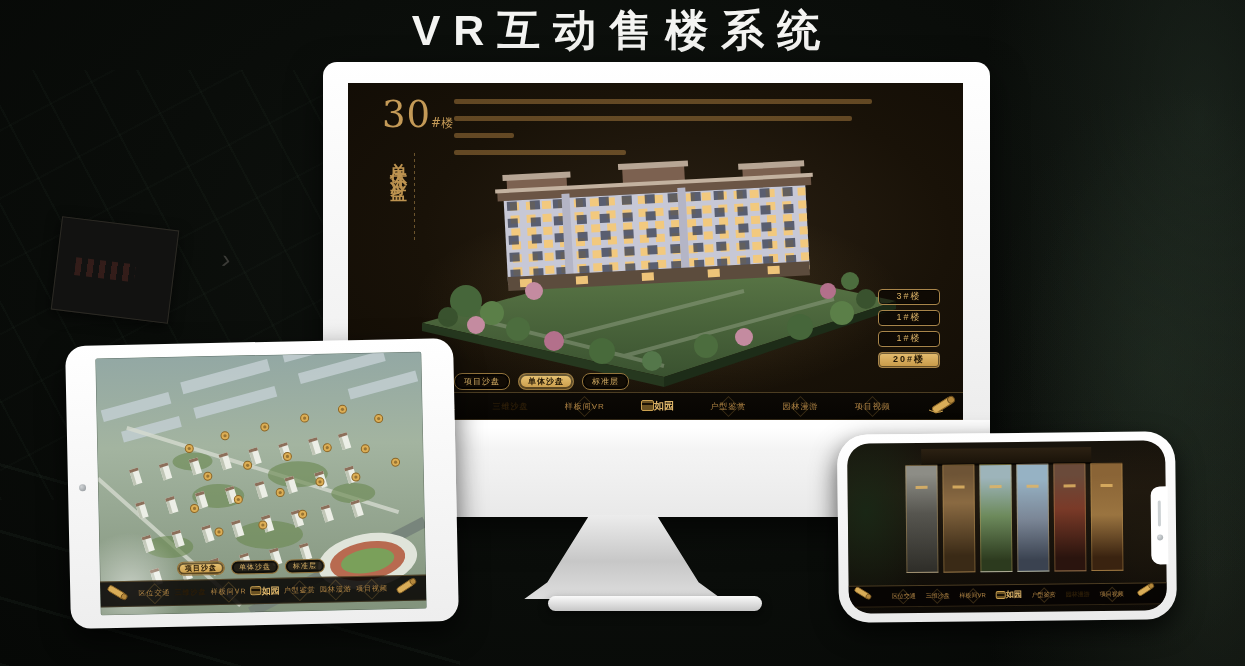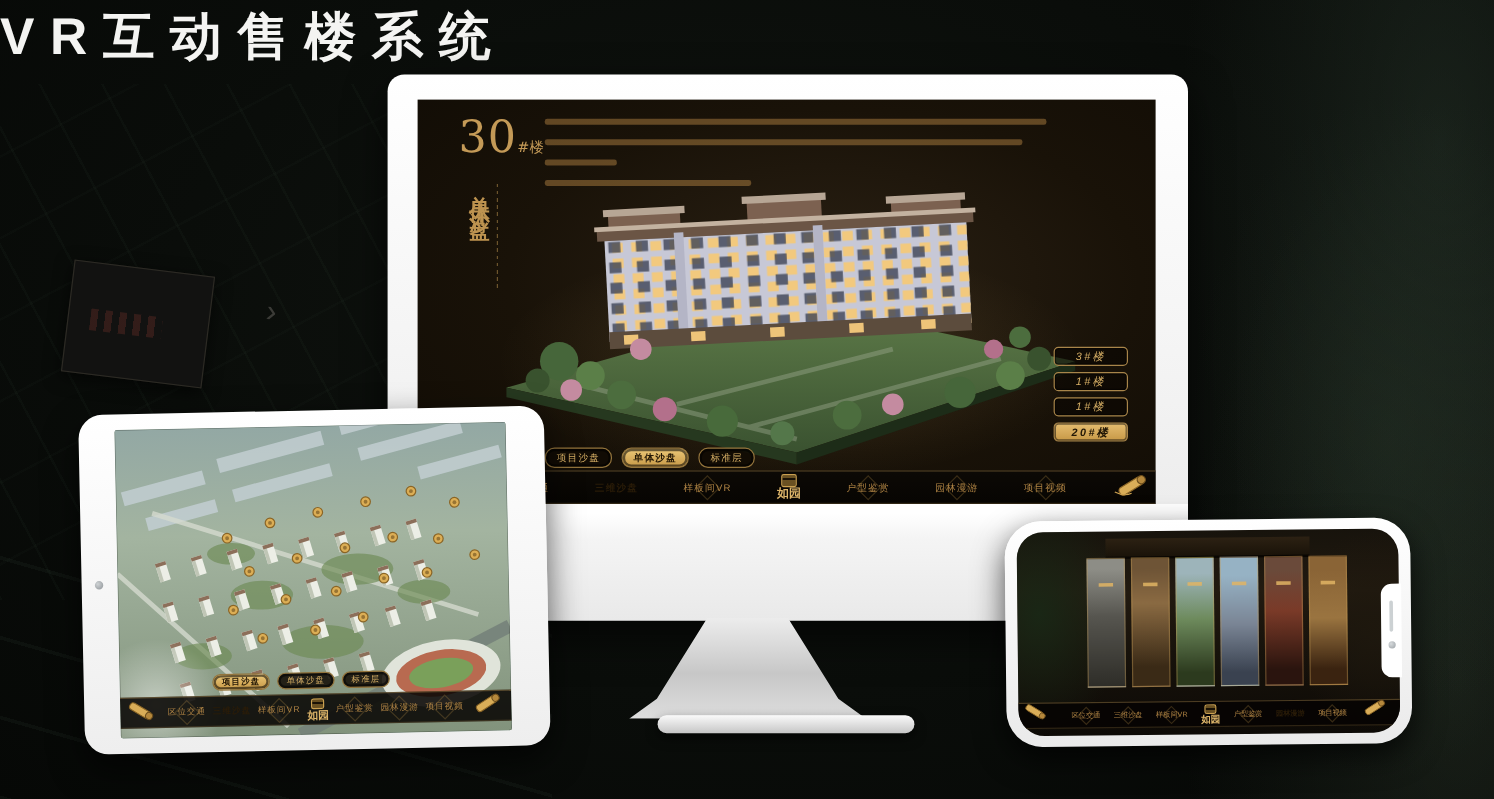--- a/index.html
+++ b/index.html
@@ -17,41 +17,41 @@
     background:
       radial-gradient(ellipse at 85% 18%, rgba(45,60,48,.45), transparent 60%),
       radial-gradient(ellipse at 70% 55%, rgba(40,55,42,.35), transparent 55%),
       radial-gradient(ellipse at 90% 85%, rgba(50,62,48,.4), transparent 60%);}
   .bg-plaque{position:absolute;left:56px;top:223px;width:116px;height:92px;background:#121211;
     border:1px solid #2c2a24;transform:rotate(7deg);box-shadow:0 4px 14px rgba(0,0,0,.6);}
   .bg-plaque i{position:absolute;left:18px;top:38px;width:60px;height:18px;opacity:.5;
     background:repeating-linear-gradient(90deg, rgba(150,60,50,.5) 0 6px, transparent 6px 12px);}
   .bg-chevron{position:absolute;left:222px;top:244px;color:#3b3b37;font-size:26px;transform:rotate(8deg);}
   
-  .page-title{position:absolute;left:0;right:0;top:2px;text-align:left;color:#f4f4f2;
+  .page-title{position:absolute;left:0;right:0;top:2px;text-align:center;color:#f4f4f2;
     font-size:43px;font-weight:bold;letter-spacing:13px;}
   .footnote{position:absolute;left:672px;top:641px;color:#ececea;font-size:16px;letter-spacing:2.5px;}
   
   .tab-pill{display:inline-block;padding:2px 9px;border-radius:8px;font-size:8px;letter-spacing:1px;
     color:#d8b066;background:rgba(16,10,3,.85);border:1px solid #93743c;
     box-shadow:inset 0 0 0 2px rgba(0,0,0,.55);white-space:nowrap;}
   .tab-pill.active{background:linear-gradient(180deg,#ecc878,#c79947);color:#241806;font-weight:bold;}
   .navbar{position:absolute;left:0;right:0;display:flex;align-items:center;
     background:linear-gradient(180deg,#0c0905,#070502);
     border-top:1px solid rgba(205,165,95,.35);border-bottom:1px solid rgba(205,165,95,.2);}
   .nav-items{flex:1;display:flex;align-items:center;justify-content:space-evenly;}
   .nav-item{position:relative;color:#b08444;letter-spacing:1px;white-space:nowrap;
     display:flex;align-items:center;justify-content:center;}
   .nav-item::before{content:"";position:absolute;width:13px;height:13px;border:1px solid rgba(180,140,70,.28);
     transform:rotate(45deg);}
   .nav-item.active::before{border:none;}
   .nav-item.active{color:#2a1c08;font-weight:bold;}
   .nav-item.active .disc{position:absolute;width:26px;height:26px;border-radius:50%;z-index:-1;
     background:radial-gradient(circle at 40% 35%, #f0d793, #c59a4b 60%, #8a6526);box-shadow:0 0 6px rgba(230,190,110,.5);}
-  .nav-logo{display:flex;flex-direction:column;align-items:center;line-height:1;justify-content:flex-end;}
+  .nav-logo{display:flex;flex-direction:row;align-items:center;line-height:1;justify-content:flex-end;}
   .seal-icon{width:11px;height:9px;border:1px solid #caa050;border-radius:2px;margin-bottom:1px;
     background:linear-gradient(180deg,#6a5122 0 2px, #1a1206 2px 4px, #6a5122 4px);}
   .logo-text{color:#ddb56a;font-weight:bold;}
   .scroll-icon{display:inline-block;position:relative;width:30px;height:26px;flex:0 0 auto;}
   
   .monitor{position:absolute;left:323px;top:62px;width:667px;height:455px;border-radius:14px;
     background:linear-gradient(180deg,#ffffff,#f2f2f2 60%,#e7e7e7);
     box-shadow:0 14px 34px rgba(0,0,0,.65);}
   .monitor-screen{position:absolute;left:25px;top:21px;width:615px;height:337px;overflow:hidden;
     background:radial-gradient(ellipse at 55% 45%, #2b2114 0%, #191208 55%, #110c05 100%);}
@@ -62,22 +62,22 @@
     font-family:"DejaVu Serif",serif;font-size:17px;letter-spacing:7px;font-weight:bold;}
   .m-vline{position:absolute;left:66px;top:70px;width:1px;height:88px;
     background:repeating-linear-gradient(180deg, rgba(190,150,80,.5) 0 3px, transparent 3px 6px);}
   .m-desc{position:absolute;left:106px;top:16px;}
   .m-desc i{display:block;height:5px;border-radius:2px;background:rgba(190,140,70,.45);margin-bottom:12px;}
   .m-desc i:nth-child(1){width:418px;} .m-desc i:nth-child(2){width:398px;}
   .m-desc i:nth-child(3){width:60px;}  .m-desc i:nth-child(4){width:172px;}
   .building-render{position:absolute;left:66px;top:58px;}
   .floor-btns{position:absolute;right:23px;top:206px;display:flex;flex-direction:column;gap:5px;}
   .floor-btn{width:60px;height:14px;border-radius:4px;border:1px solid #a8854a;background:rgba(8,5,2,.6);
-    color:#d8b066;font-size:9px;display:flex;align-items:center;justify-content:center;letter-spacing:2px;
-    box-shadow:inset 0 0 0 1px rgba(0,0,0,.5);font-style:italic;}
+    color:#d8b066;font-size:9px;display:flex;justify-content:center;letter-spacing:2px;
+    box-shadow:inset 0 0 0 1px rgba(0,0,0,.5);}
   .floor-btn.active{background:linear-gradient(180deg,#e5bd70,#c79947);color:#231806;font-weight:bold;}
   .m-tabs{position:absolute;left:106px;bottom:30px;display:flex;gap:8px;}
   .monitor .navbar{bottom:0;height:26px;padding:0 6px;}
   .monitor .nav-item{font-size:8px;}
   .monitor .logo-text{font-size:10px;}
   .monitor-chin{position:absolute;left:0;right:0;top:358px;height:97px;border-radius:0 0 14px 14px;
     background:linear-gradient(180deg,#ffffff 0 8px,#f4f4f4 30%,#e9e9e9);}
   .stand-neck{position:absolute;left:518px;top:515px;width:210px;height:84px;
     background:linear-gradient(180deg,#ececec,#c7c7c7 55%,#dedede);
     clip-path:polygon(34% 0,66% 0,86% 80%,97% 100%,3% 100%,14% 80%);}

